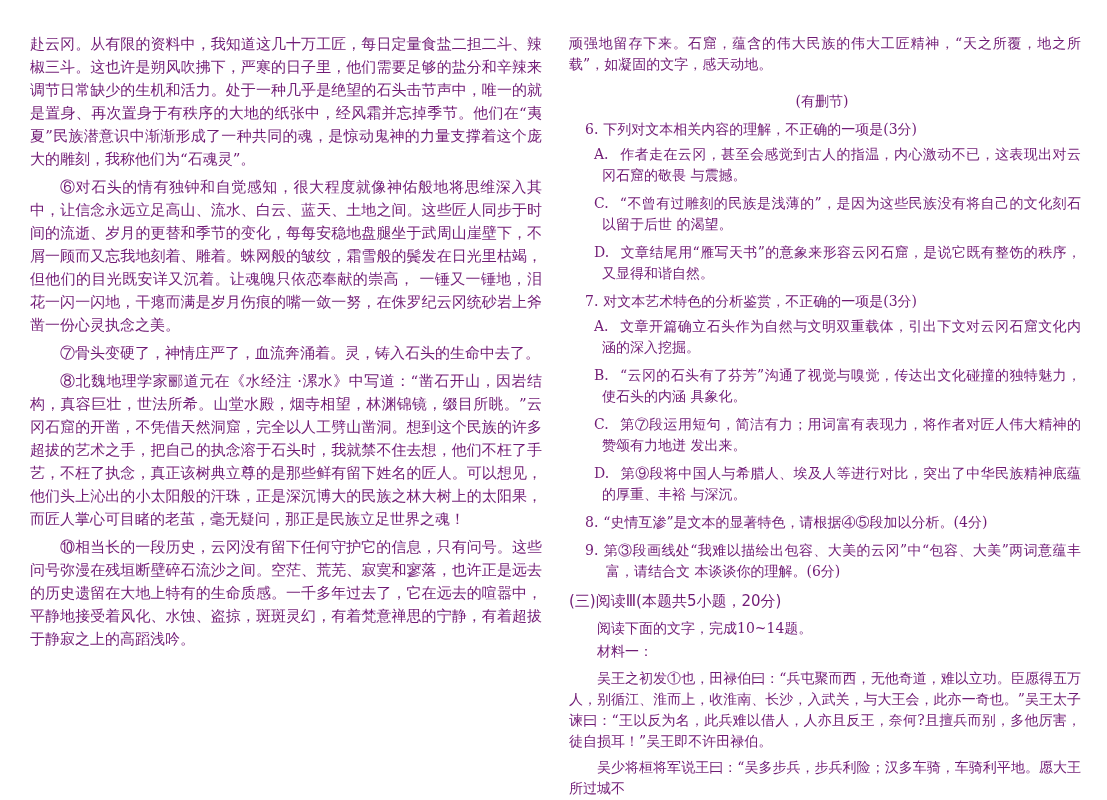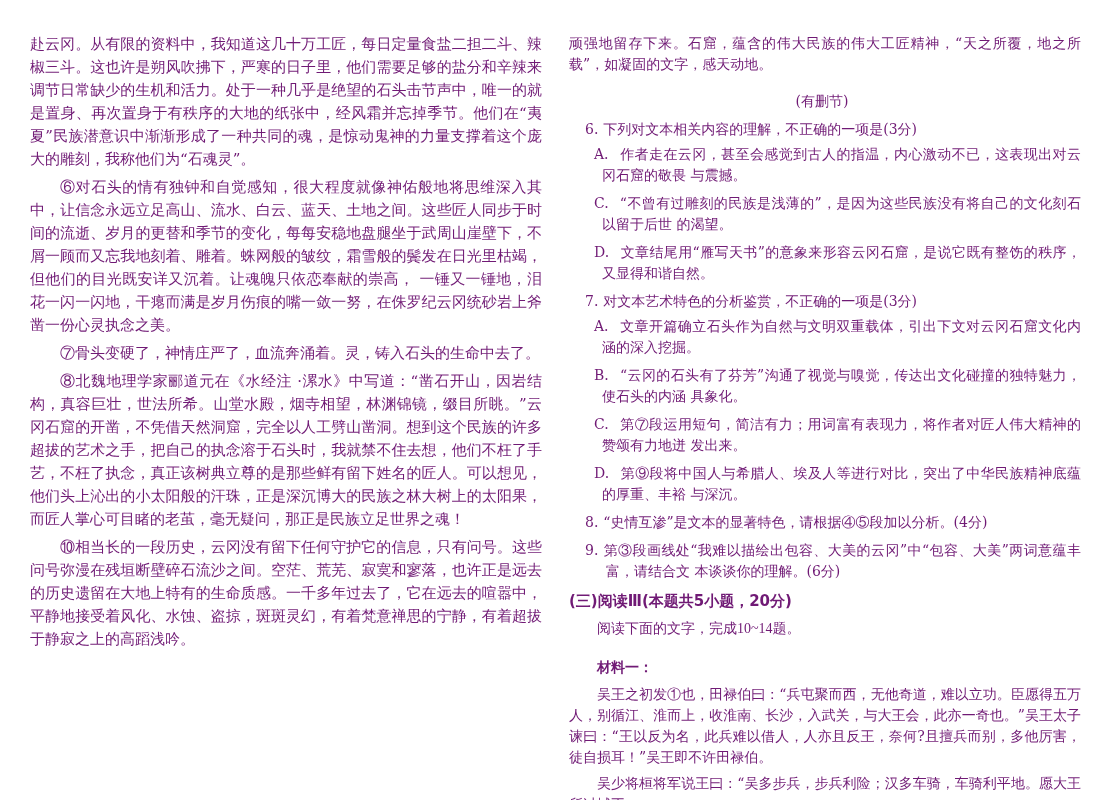--- a/index.html
+++ b/index.html
@@ -57,35 +57,34 @@
     margin: 0 0 7px 0;
     padding-left: 8px;
     text-indent: -8px;
     margin-left: 25px;
     text-align: justify;
   }
   .opt-label { margin-right: 0.8em; }
   .section-heading {
     margin: 8px 0 6px 0;
     font-family: "DejaVu Sans", "Liberation Sans", sans-serif;
-    font-weight: bold;
+    font-weight: normal;
     font-size: 15px;
     line-height: 22px;
     text-indent: 0;
   }
   .intro {
-    margin: 0 0 18px 0;
+    margin: 0 0 2px 0;
     text-indent: 2em;
     text-align: justify;
-    font-family: Liberation Serif, serif;
   }
   .material-label {
     margin: 0 0 6px 0;
     text-indent: 2em;
-    font-weight: bold;
+    font-weight: normal;
   }
 </style>
 </head>
 <body>
 
 <div class="page">
 
   <div class="col col-left">
     <p class="para noindent">赴云冈。从有限的资料中，我知道这几十万工匠，每日定量食盐二担二斗、辣椒三斗。这也许是朔风吹拂下，严寒的日子里，他们需要足够的盐分和辛辣来调节日常缺少的生机和活力。处于一种几乎是绝望的石头击节声中，唯一的就是置身、再次置身于有秩序的大地的纸张中，经风霜并忘掉季节。他们在“夷夏”民族潜意识中渐渐形成了一种共同的魂，是惊动鬼神的力量支撑着这个庞大的雕刻，我称他们为“石魂灵”。</p>
     <p class="para">⑥对石头的情有独钟和自觉感知，很大程度就像神佑般地将思维深入其中，让信念永远立足高山、流水、白云、蓝天、土地之间。这些匠人同步于时间的流逝、岁月的更替和季节的变化，每每安稳地盘腿坐于武周山崖壁下，不屑一顾而又忘我地刻着、雕着。蛛网般的皱纹，霜雪般的鬓发在日光里枯竭，但他们的目光既安详又沉着。让魂魄只依恋奉献的崇高，  一锤又一锤地，泪花一闪一闪地，干瘪而满是岁月伤痕的嘴一敛一努，在侏罗纪云冈统砂岩上斧凿一份心灵执念之美。</p>

